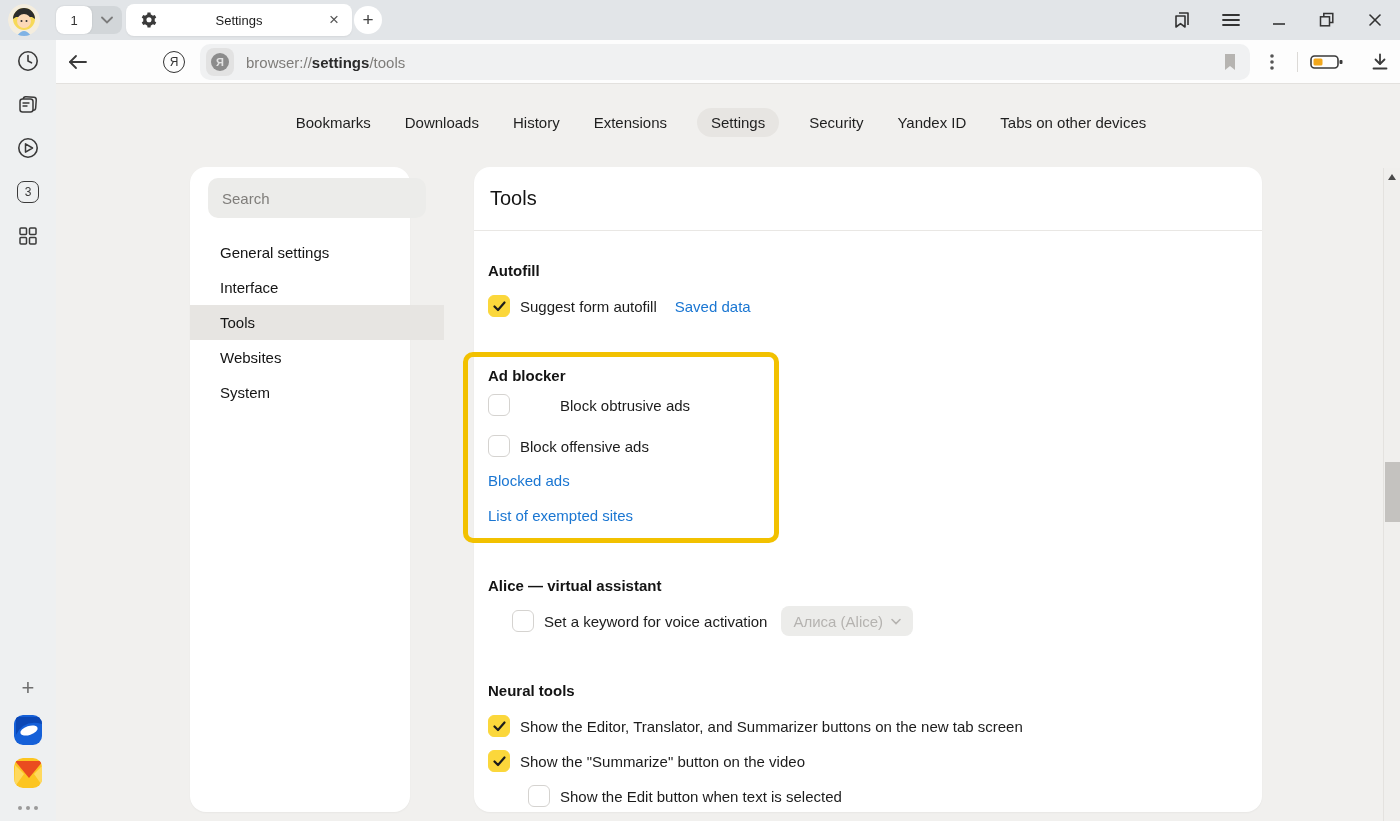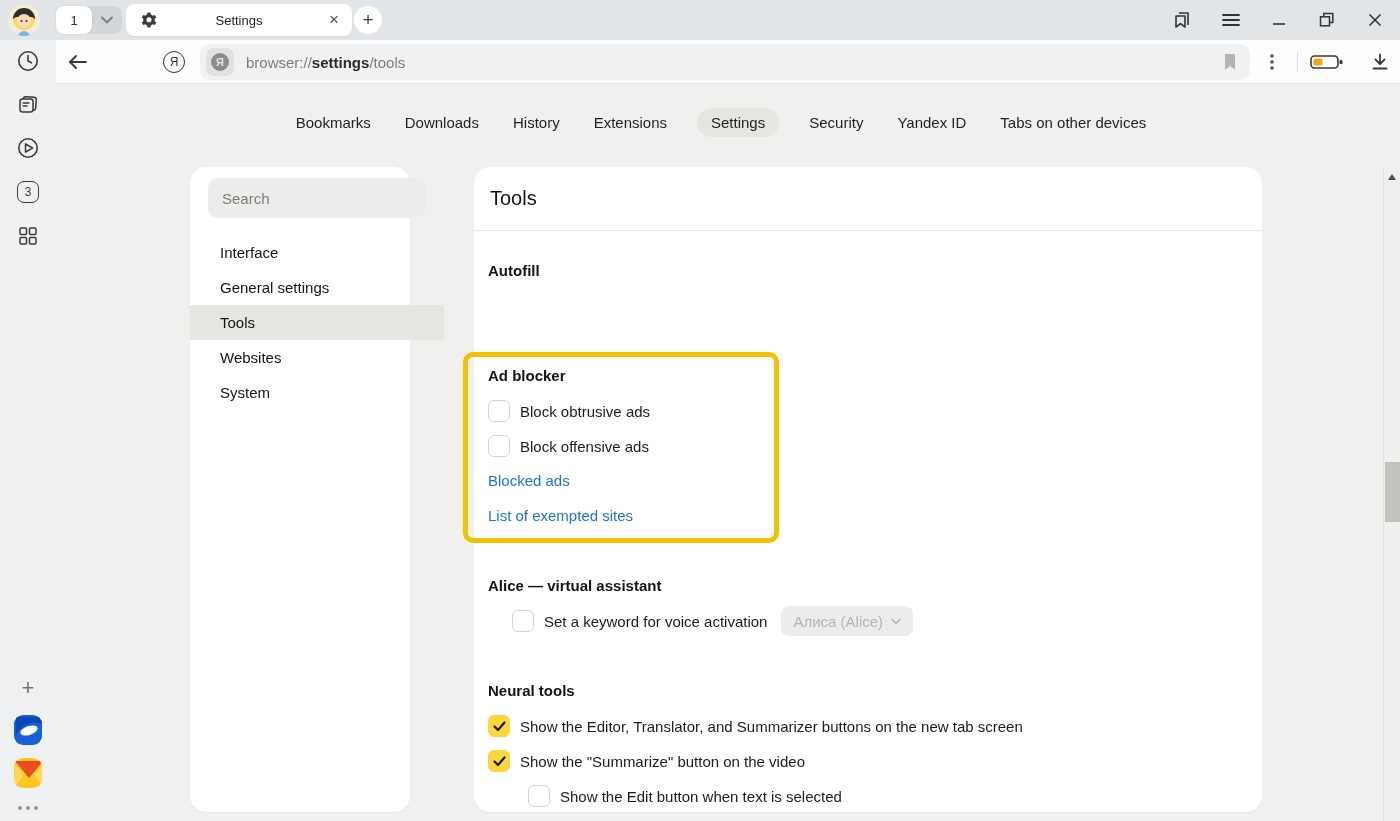--- a/index.html
+++ b/index.html
@@ -274,37 +274,46 @@
     <span class="navitem">Extensions</span>
     <span class="navitem active">Settings</span>
     <span class="navitem">Security</span>
     <span class="navitem">Yandex ID</span>
     <span class="navitem">Tabs on other devices</span>
   </div>
 
   <div class="card sidecard">
     <input class="search" type="text" placeholder="Search" style="">
     <div class="menu">
+      <div class="mitem">General settings</div>
       <div class="mitem">Interface</div>
-      <div class="mitem">General settings</div>
       <div class="mitem selected">Tools</div>
       <div class="mitem">Websites</div>
       <div class="mitem">System</div>
     </div>
   </div>
 
   <div class="card maincard">
     <div class="pagetitle">Tools</div>
     <div class="carddiv"></div>
 
     <div class="h" style="top:94px;">Autofill</div>
+    <div class="row" style="top:121px;">
+      <span class="cb checked">
+        <svg width="13" height="11" viewBox="0 0 13 11">
+            <polyline points="1.5,5.5 5,9 11.5,1.5" fill="none" stroke="#1c1c1c" stroke-width="2.2" stroke-linecap="round" stroke-linejoin="round"></polyline>
+          </svg>
+      </span>
+      <span class="lbl">Suggest form autofill</span>
+      <span class="lbl link" style="margin-left:18px;">Saved data</span>
+    </div>
 
     <div class="hilite"></div>
     <div class="h" style="top:199px;">Ad blocker</div>
-    <div class="row" style="top:226px;">
+    <div class="row" style="top:220px;gap:40px;">
       <span class="cb">
         
       </span>
       <span class="lbl">Block obtrusive ads</span>
     </div>
     <div class="row" style="top:261px;">
       <span class="cb">
         
       </span>
       <span class="lbl">Block offensive ads</span>

